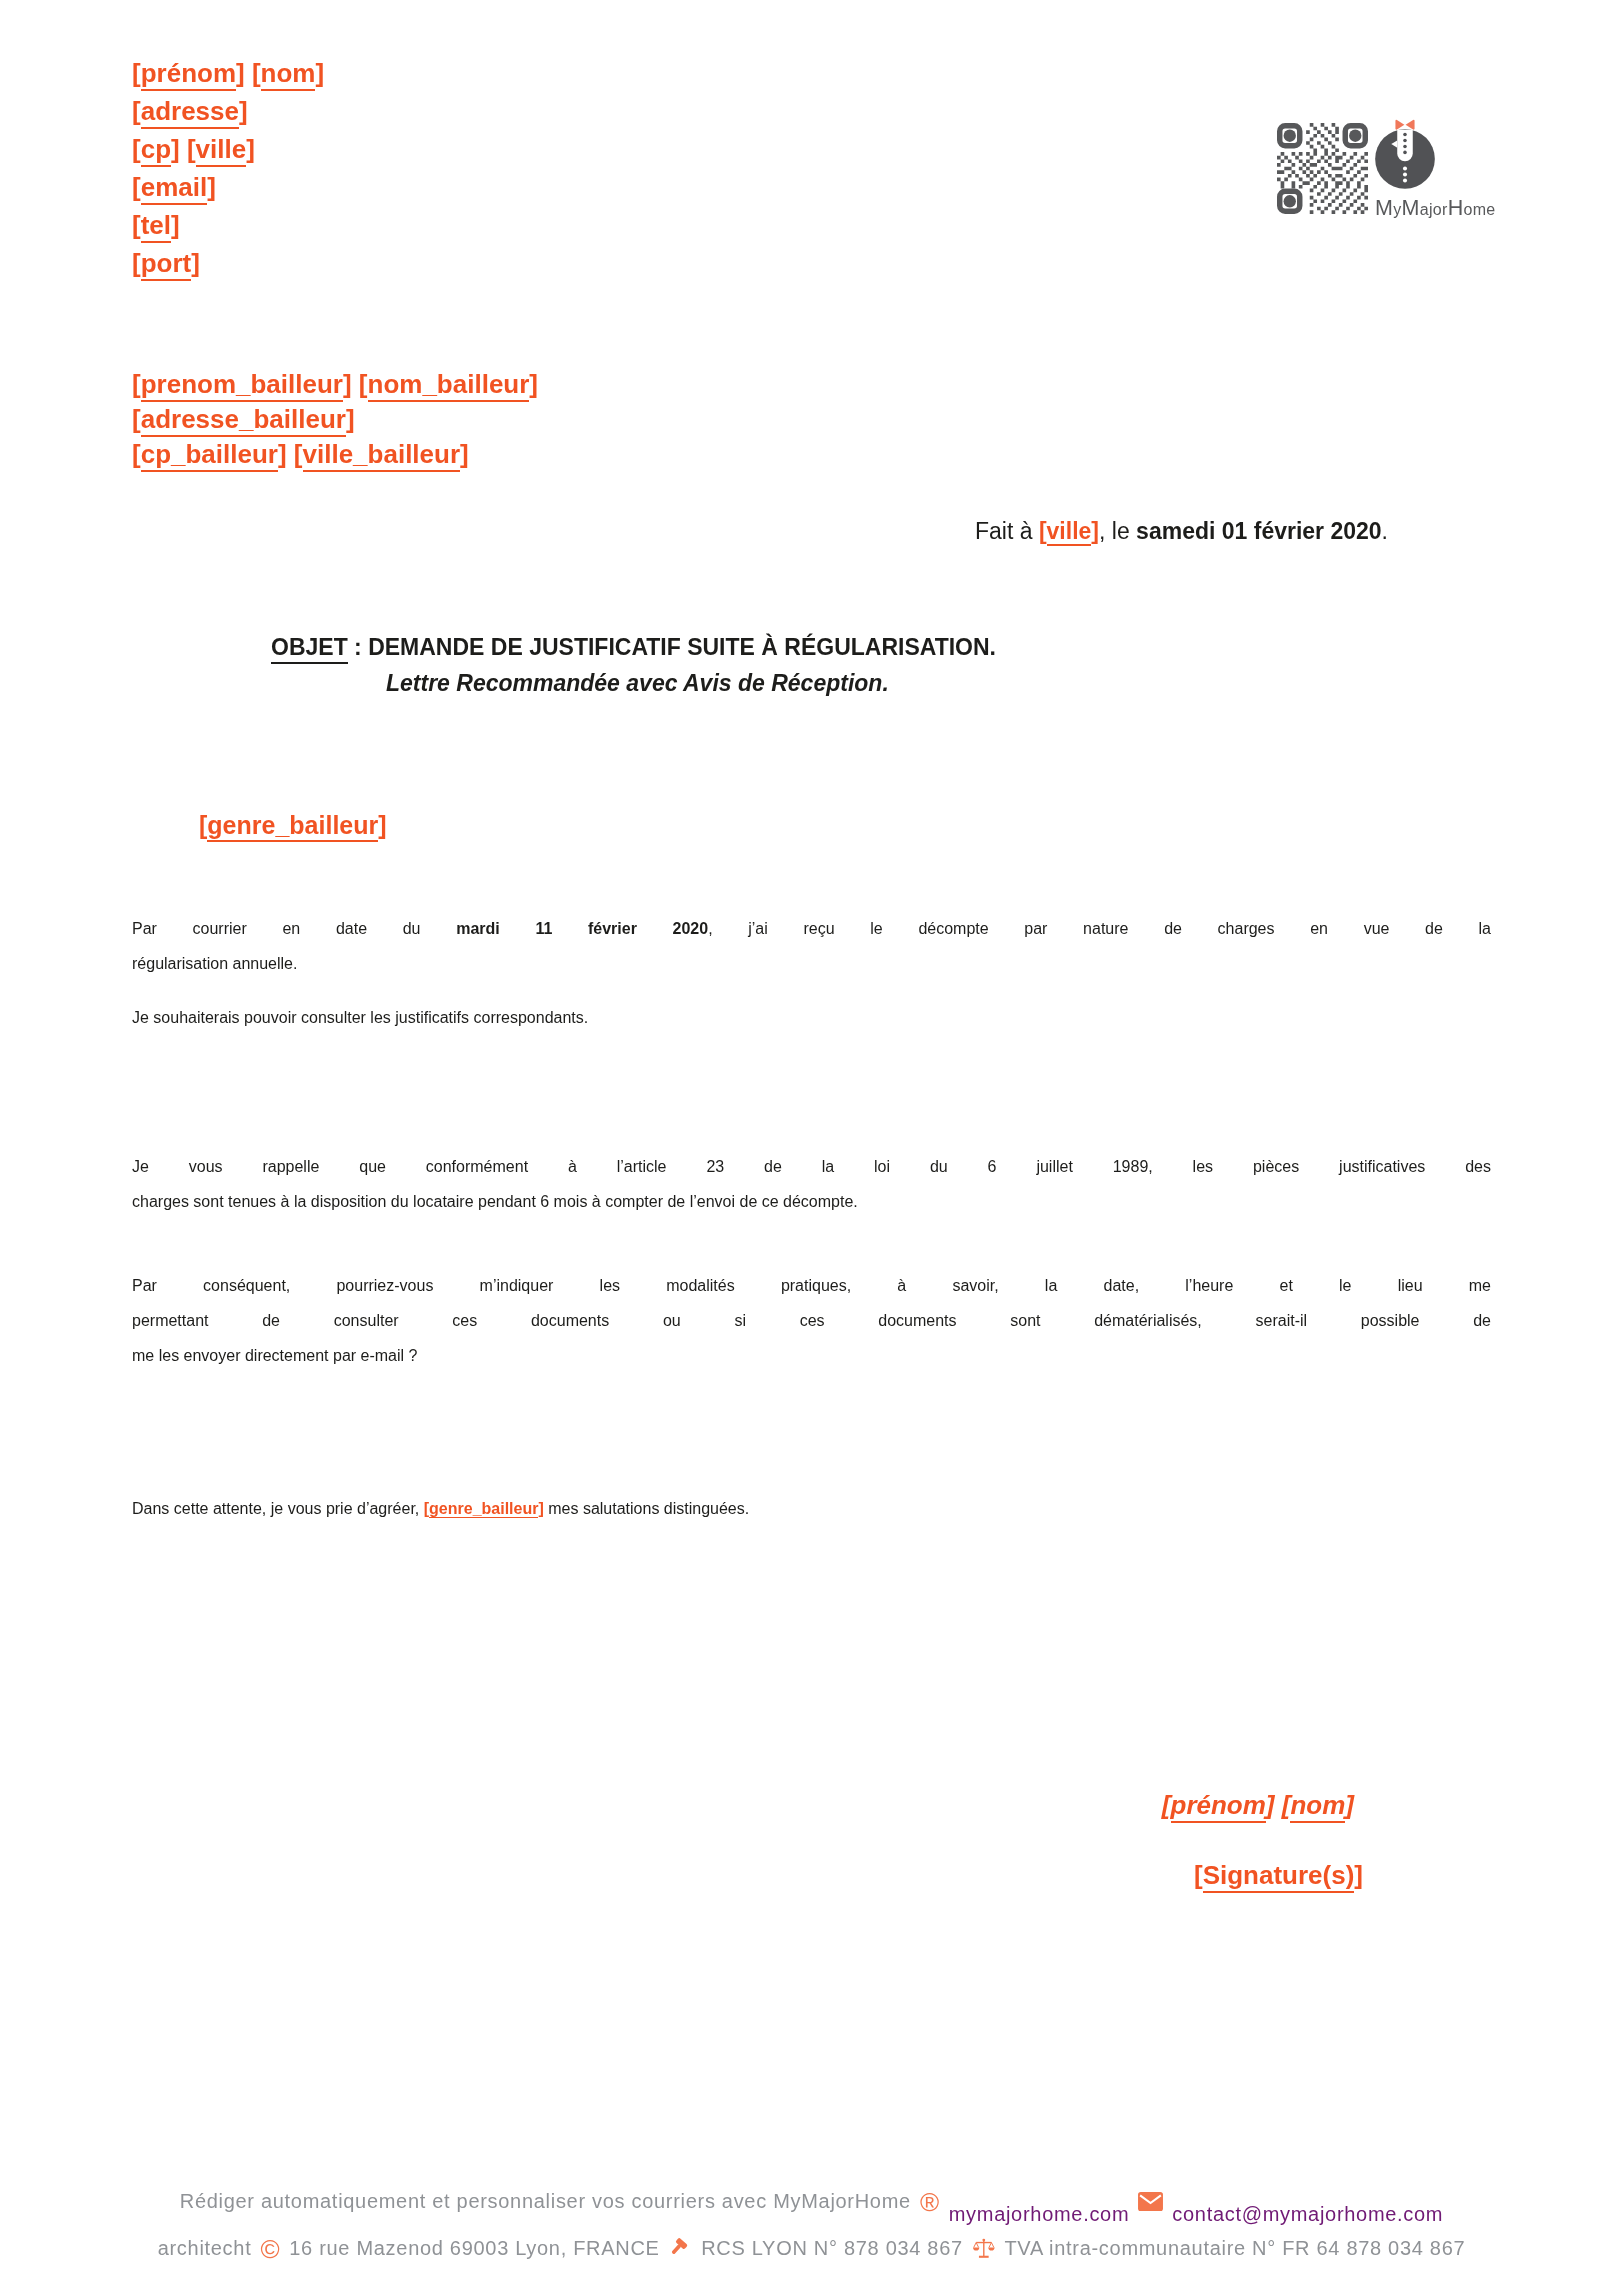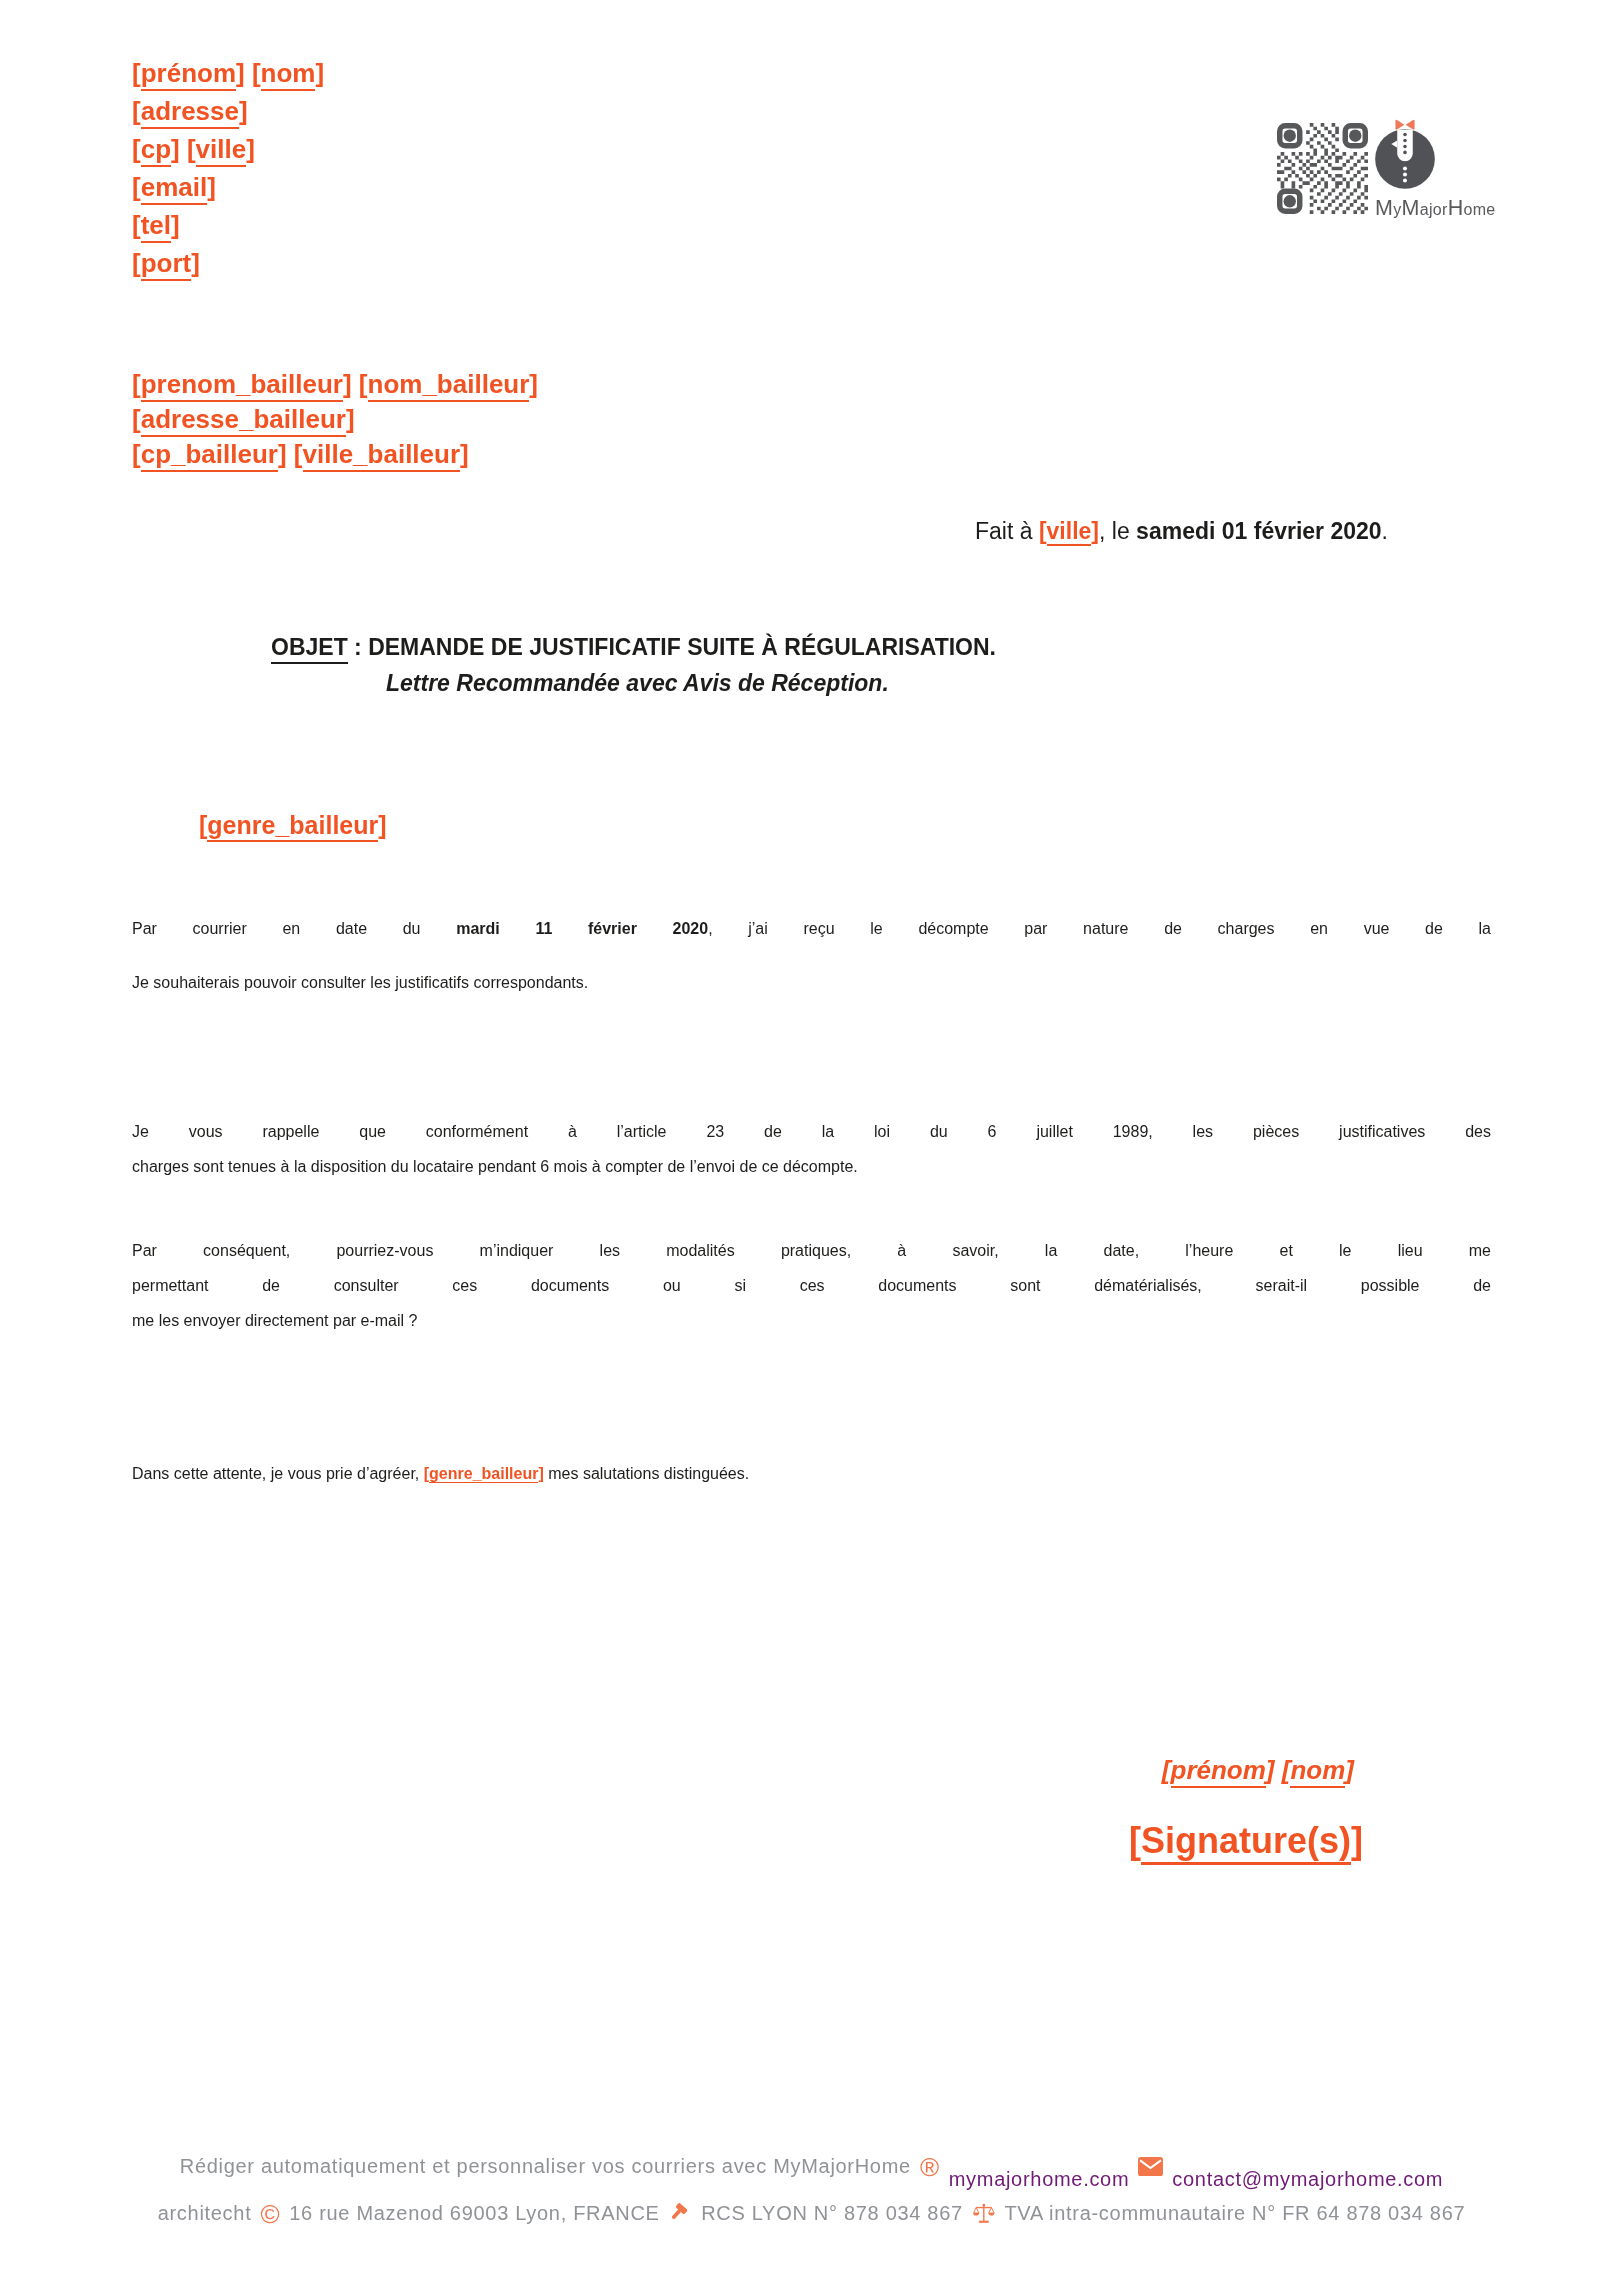--- a/index.html
+++ b/index.html
@@ -49,21 +49,21 @@
   .para .jl{text-align:justify;text-align-last:justify;}
   .p1{margin-top:68px;}
   .p2{margin-top:19px;}
   .p3{margin-top:114px;}
   .p4{margin-top:49px;}
   .closing{margin-top:118px;}
   .para b{font-weight:700;}
 
   
   .sig-name{margin-top:261px;text-align:right;padding-right:137px;font-size:26px;line-height:37px;}
-  .sig-label{margin-top:33px;text-align:right;padding-right:128px;font-size:36px;line-height:37px;}
+  .sig-label{margin-top:33px;text-align:right;padding-right:128px;font-size:26px;line-height:37px;}
 
   
   .footer{margin-top:283px;color:#8f9296;font-size:20px;letter-spacing:0.7px;}
   .f-line{display:flex;justify-content:center;align-items:center;gap:9px;white-space:nowrap;}
   .f-line + .f-line{margin-top:9.7px;}
   .f-mark{color:#f3764b;font-size:26px;line-height:1;font-weight:400;}
   .f-ico{display:block;flex:0 0 auto;}
   .f-link{color:#701a75;margin-top:26px;}
 </style>
 </head>
@@ -123,20 +123,21 @@
 
     <div class="objet">
       <div class="objet-l1"><span class="u-black">OBJET</span><span> : </span><span>DEMANDE DE JUSTIFICATIF SUITE À RÉGULARISATION.</span></div>
       <div class="objet-l2">Lettre Recommandée avec Avis de Réception.</div>
     </div>
 
     <div class="greeting"><span class="ph"><span>[</span><span class="phu">genre_bailleur</span><span>]</span></span></div>
 
     <div class="para p1">
       <div class="jl"><span>Par courrier en date du </span><b>mardi 11 février 2020</b><span>, j’ai reçu le décompte par nature de charges en vue de la</span></div>
+      <div>régularisation annuelle.</div>
     </div>
 
     <div class="para p2">Je souhaiterais pouvoir consulter les justificatifs correspondants.</div>
 
     <div class="para p3">
       <div class="jl">Je vous rappelle que conformément à l’article 23 de la loi du 6 juillet 1989, les pièces justificatives des</div>
       <div>charges sont tenues à la disposition du locataire pendant 6 mois à compter de l’envoi de ce décompte.</div>
     </div>
 
     <div class="para p4">

